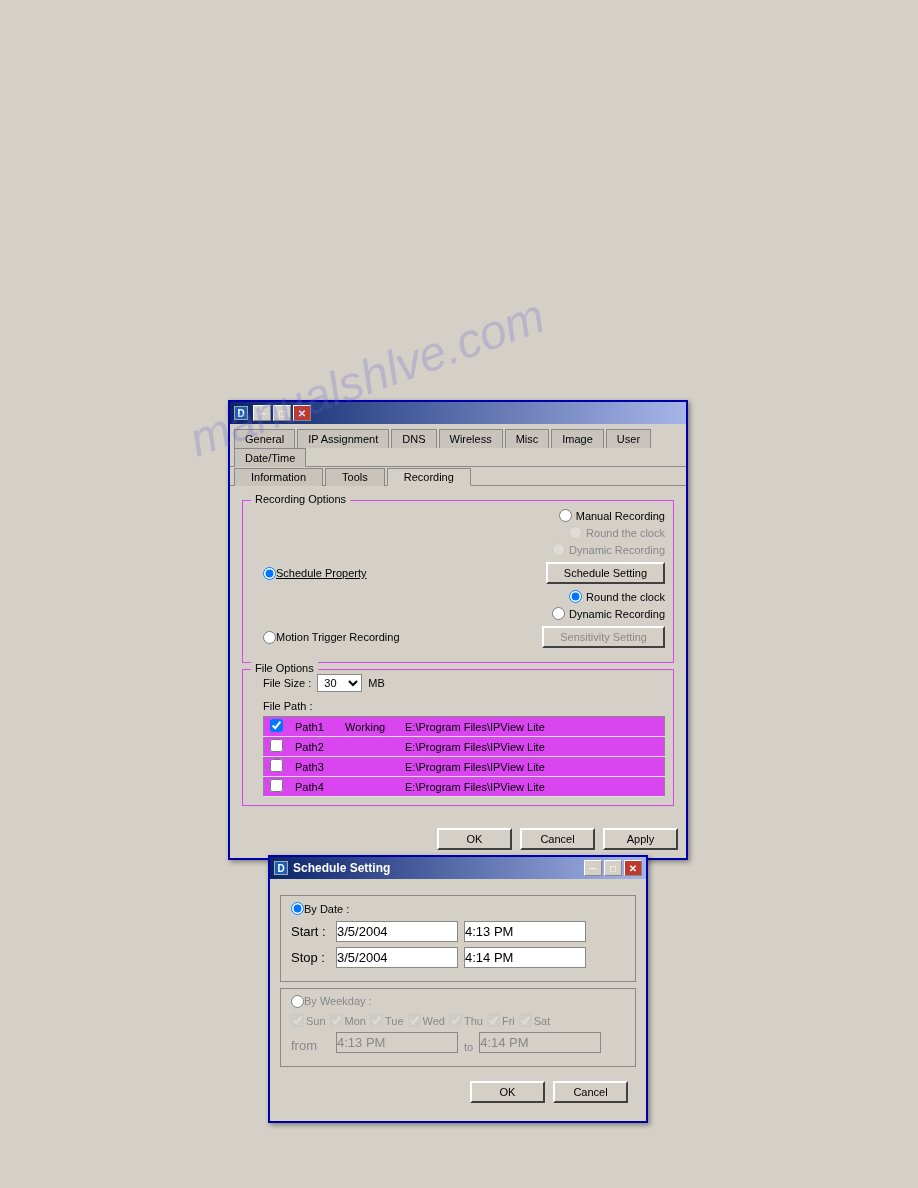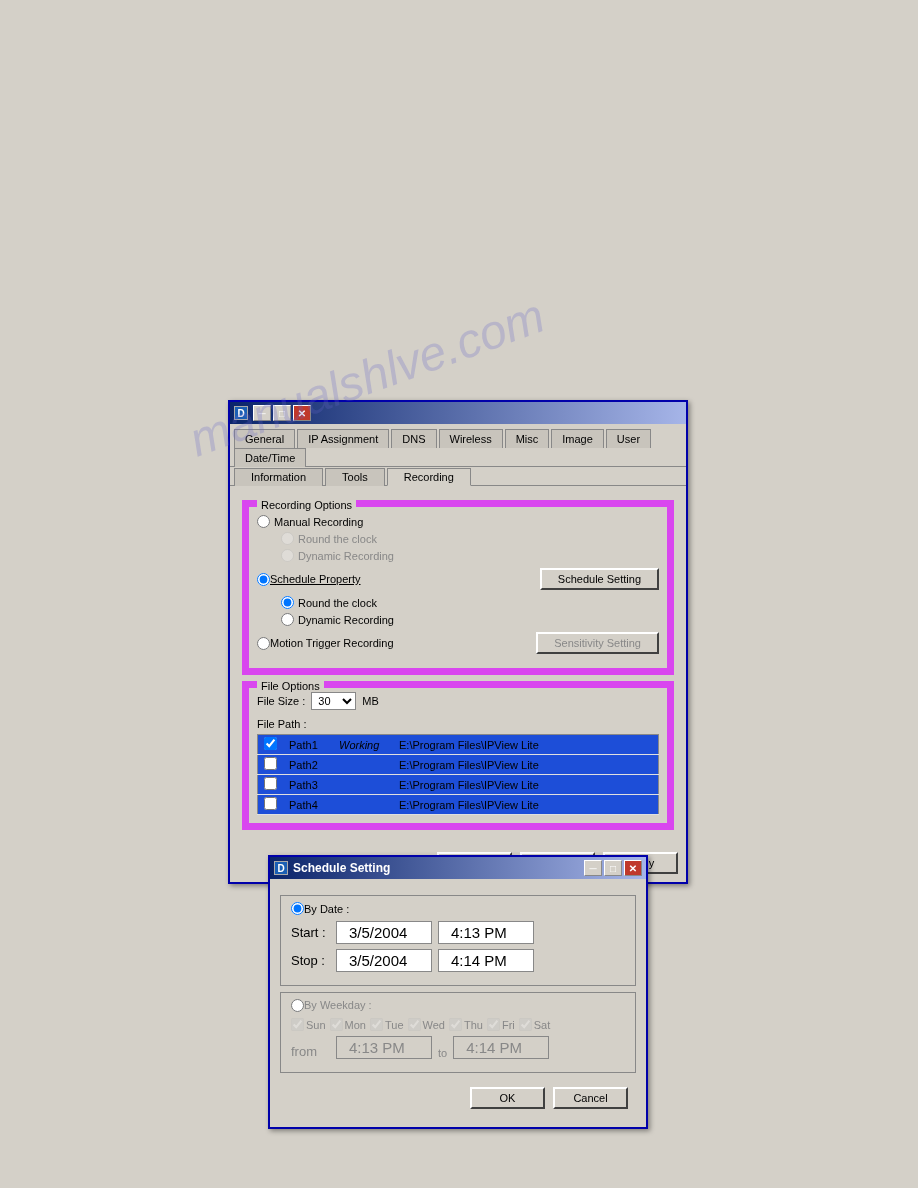--- a/index.html
+++ b/index.html
@@ -127,40 +127,41 @@
       z-index: 1;
     }
 
     
     .content {
       padding: 8px;
     }
 
     
     .group-box {
-      border: 7px solid #d946ef;
+      border: 1px solid #d946ef;
       margin: 6px 4px;
-      padding: 4px 8px 8px 8px;
+      padding: 4px 8px 8px 20px;
       position: relative;
     }
 
     .group-box-label {
       position: absolute;
       top: -8px;
       left: 8px;
       background: #d4d0c8;
       padding: 0 4px;
       font-size: 11px;
     }
 
     
     .radio-row {
       display: flex;
       align-items: center;
       margin: 4px 0;
+      justify-content: flex-end;
     }
 
     .radio-row input[type="radio"] {
       margin-right: 4px;
     }
 
     .radio-row label {
       font-size: 11px;
     }
 
@@ -200,21 +201,21 @@
       border: 1px solid #888;
       padding: 1px 2px;
       font-size: 11px;
     }
 
     
     .path-table {
       width: 100%;
       border-collapse: collapse;
       border: 1px solid #888;
-      background: #1d4ed8;
+      background: #d946ef;
     }
 
     .path-table td {
       padding: 2px 6px;
       font-size: 11px;
       border-bottom: 1px solid #e0e0e0;
     }
 
     .path-table tr:first-child td {
       border-top: none;
@@ -247,23 +248,23 @@
     }
 
     .sched-label {
       width: 45px;
       font-size: 13px;
     }
 
     .sched-input {
       background: white;
       border: 1px solid #888;
-      padding: 2px 12px;
-      font-size: 15px;
-      width: 96px;
+      padding: 2px 0;
+      font-size: 13px;
+      width: 122px;
       margin-right: 6px;
     }
 
     .sched-input.disabled {
       background: #d4d0c8;
       color: #888;
     }
 
     
     .weekday-row {
@@ -391,21 +392,21 @@
 
       <div style="margin-bottom: 4px;">
         <span>File Path :</span>
       </div>
 
       <table class="path-table">
         <tbody id="path-tbody">
         <tr>
     <td style="width:24px;"><input type="checkbox" checked="" style=""></td>
     <td style="width:50px;">Path1</td>
-    <td style="width:60px;font-style:italic;">Working</td>
+    <td style="width:60px;">Working</td>
     <td>E:\Program Files\IPView Lite</td>
   </tr>
             <tr>
     <td style="width:24px;"><input type="checkbox" style=""></td>
     <td style="width:50px;">Path2</td>
     <td style="width:60px;"></td>
     <td>E:\Program Files\IPView Lite</td>
   </tr>
             <tr>
     <td style="width:24px;"><input type="checkbox" style=""></td>

